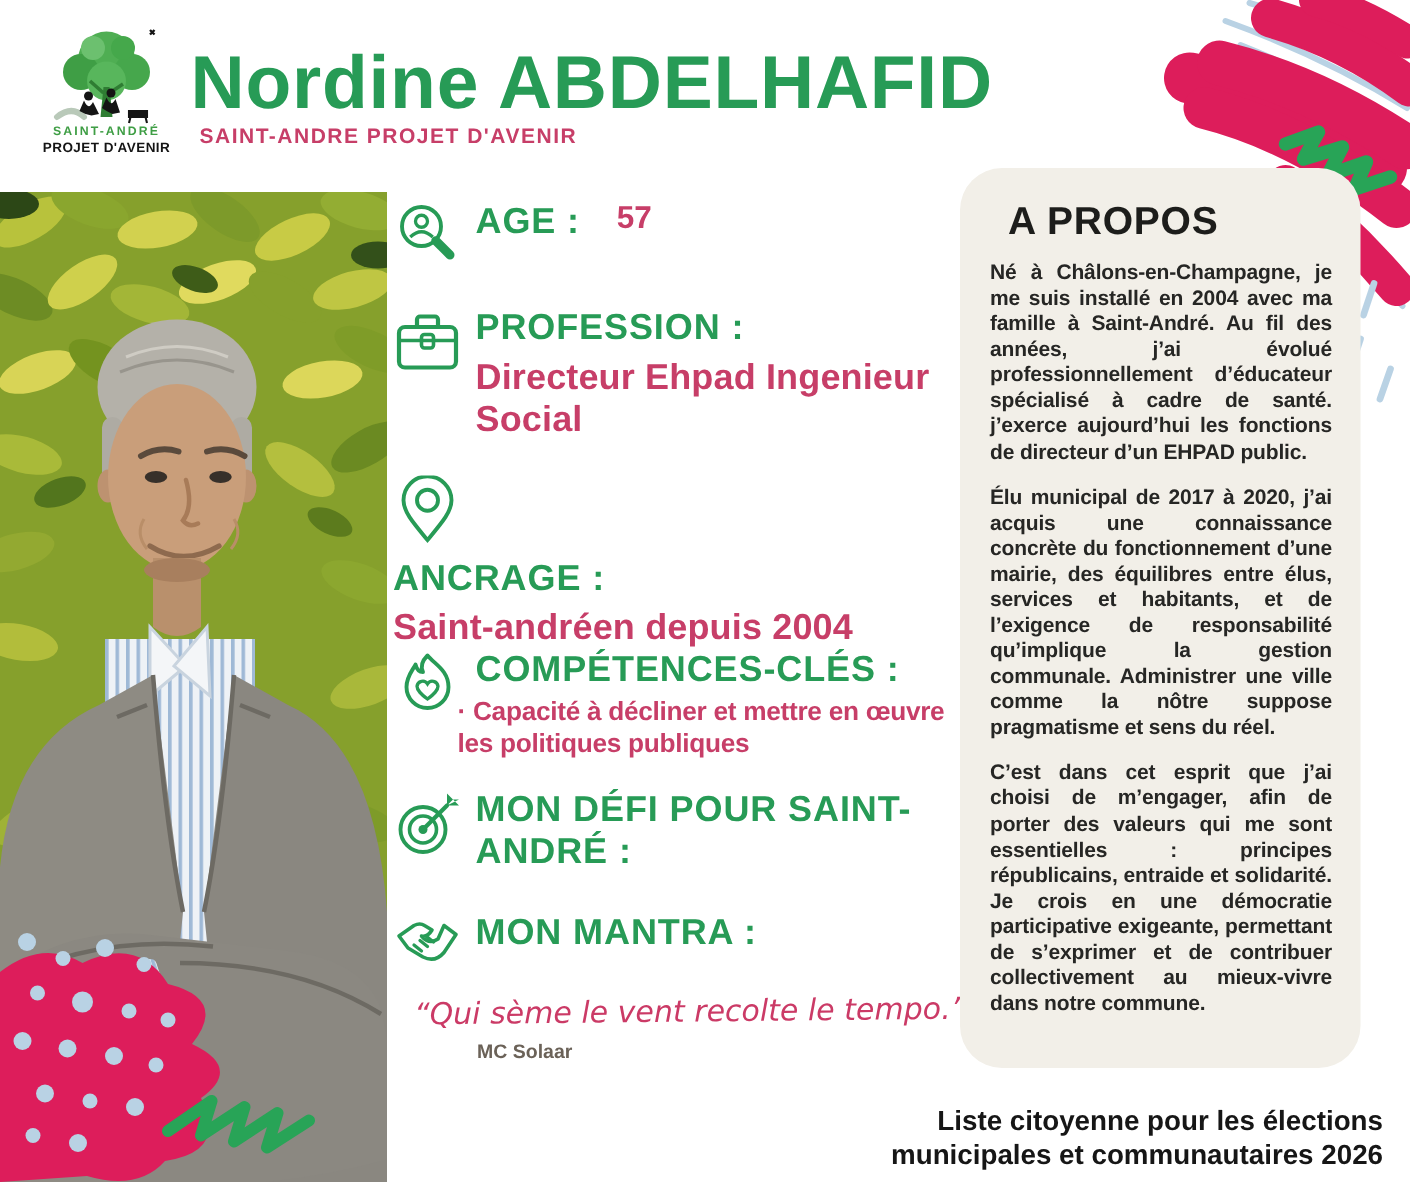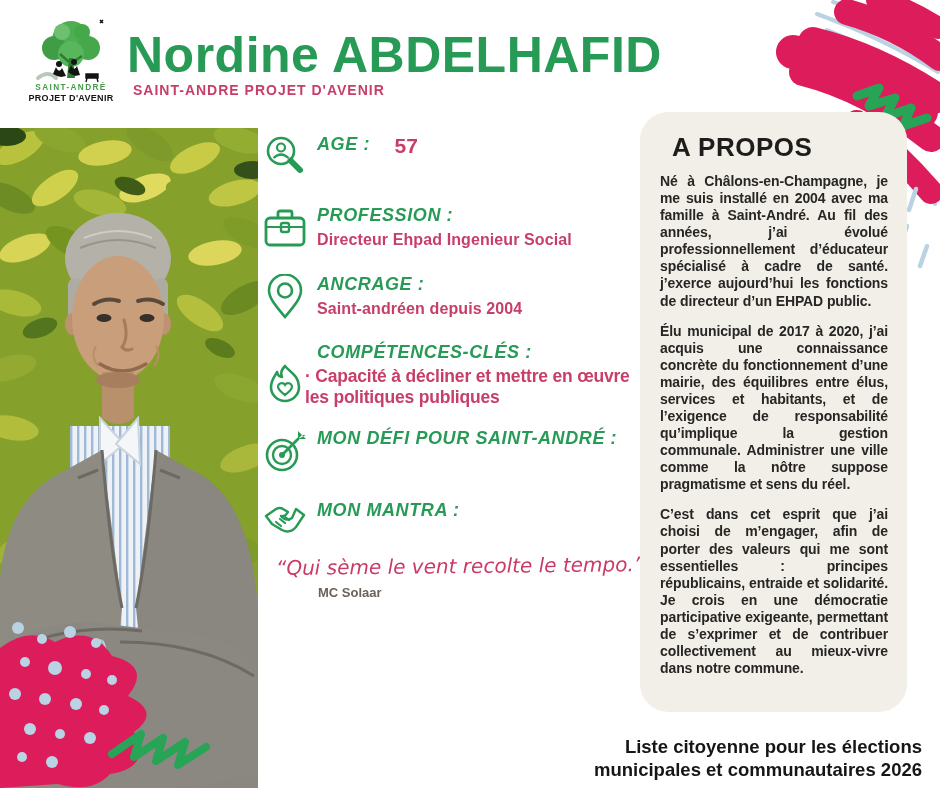--- a/index.html
+++ b/index.html
@@ -31,37 +31,36 @@
   
   .photo{position:absolute;left:0;top:128px;width:258px;height:660px;}
   
   .col{
     position:absolute;left:262px;top:130px;width:375px;
   }
   .section{display:flex;gap:9px;align-items:flex-start;}
   .sec-icon{flex:0 0 46px;width:46px;}
   .sec-body{flex:1;min-width:0;}
   .sec-label{
-    font-size:18px;font-weight:bold;color:var(--green);letter-spacing:.6px;
+    font-size:24px;font-weight:bold;color:var(--green);letter-spacing:.6px;
     line-height:1.18;
-    font-style:italic;
   }
   .sec-value{
-    font-size:16px;font-weight:bold;color:var(--pink);line-height:1.16;
+    font-size:24px;font-weight:bold;color:var(--pink);line-height:1.16;
     margin-top:5px;letter-spacing:.1px;
   }
   .inline-value{display:inline-block;margin-left:20px;font-size:21px;vertical-align:top;margin-top:0;text-align:right;}
   .bullets{margin-top:3px;margin-left:-12px;}
   .bullet{
     font-size:17.5px;font-weight:bold;color:var(--pink);line-height:1.18;letter-spacing:-.2px;
   }
   .s-age{margin-top:4px;}
   .s-profession{margin-top:25px;}
-  .s-ancrage{margin-top:23px;}
-  .s-competences{margin-top:22px;align-items:flex-end;}
+  .s-ancrage{margin-top:23px;flex-direction:column;}
+  .s-competences{}
   .s-defi{margin-top:20px;}
   .s-defi .sec-value{margin-top:12px;}
   .s-mantra{margin-top:26px;}
   .mantra-quote{
     margin-top:8px;margin-left:14px;width:370px;white-space:nowrap;
     font-family:"DejaVu Sans", sans-serif;font-style:italic;
     font-size:20px;color:#cb3a66;transform:rotate(-.6deg);
   }
   .mantra-author{
     margin-left:56px;margin-top:7px;

